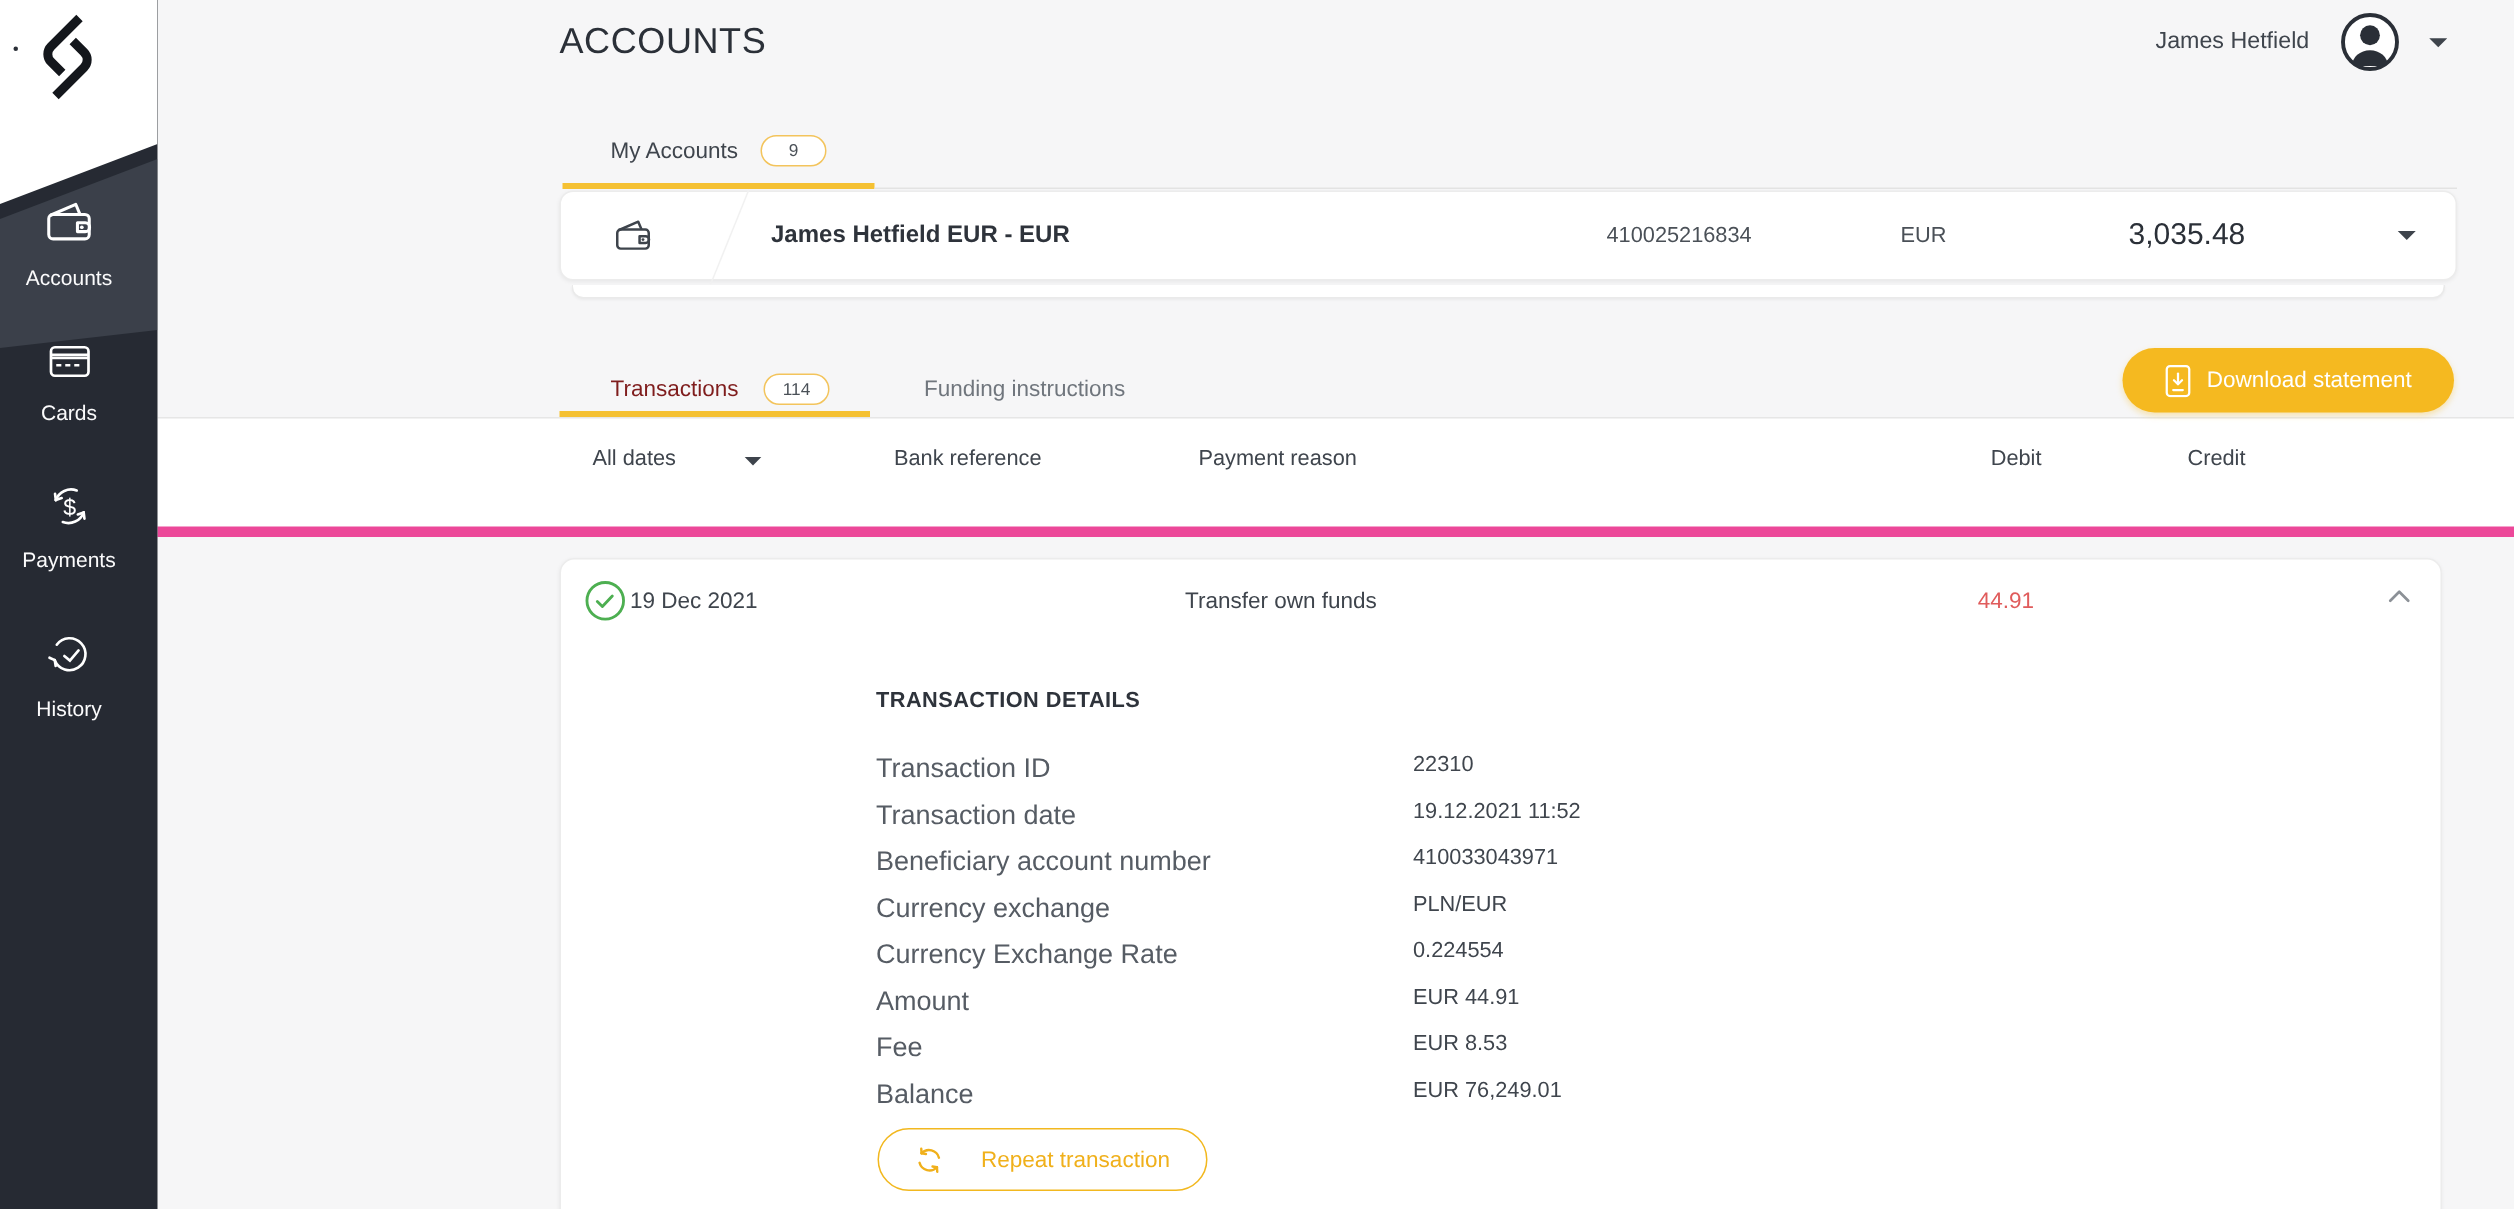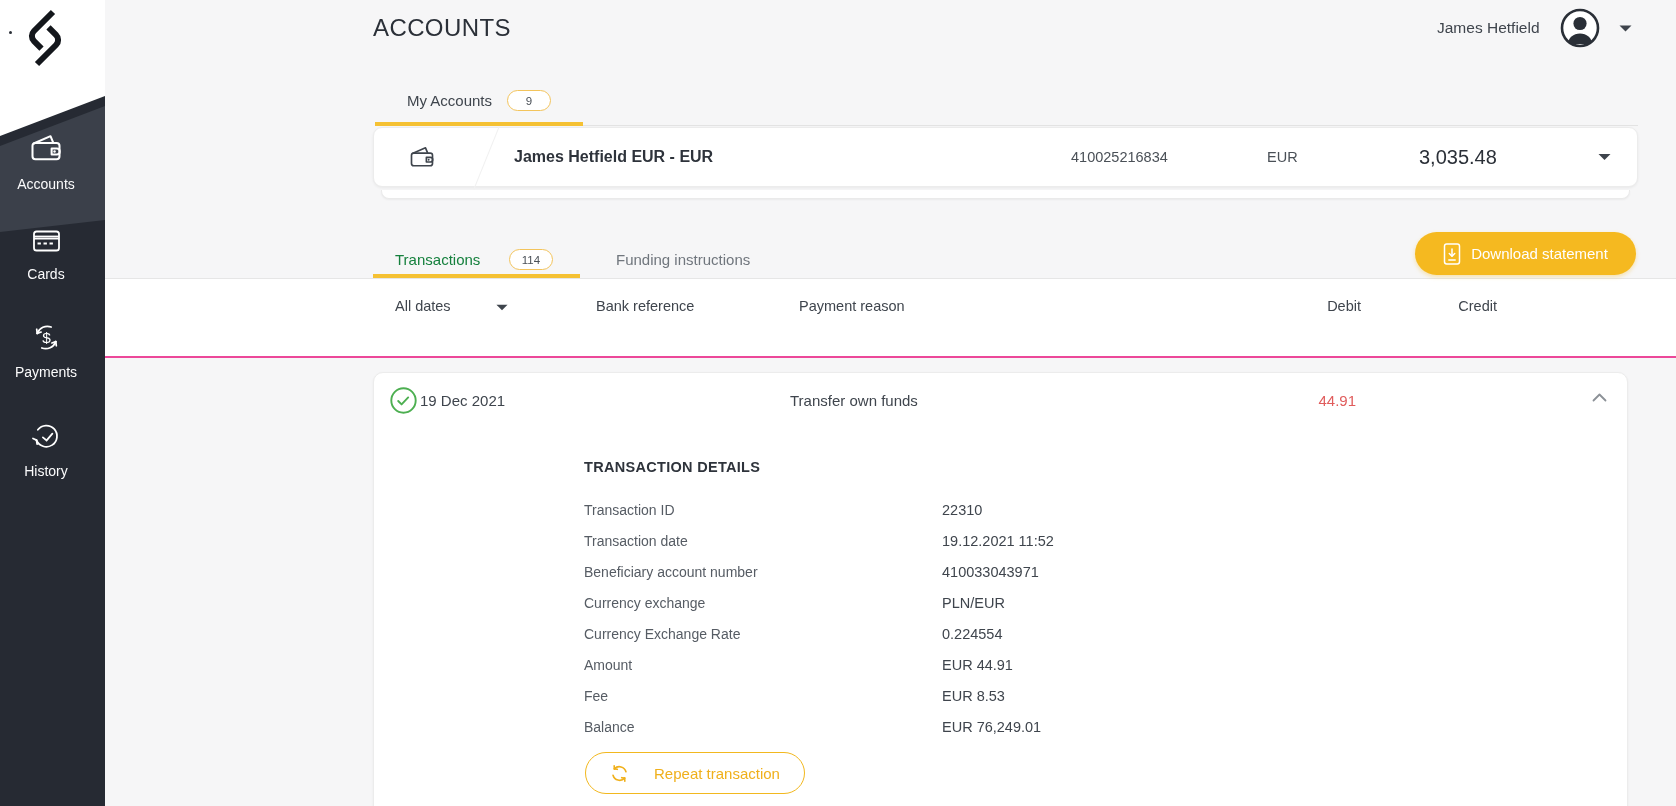--- a/index.html
+++ b/index.html
@@ -46,32 +46,32 @@
   .ac-name { left:140px; font-size:16px; font-weight:700; color:#2E333B; }
   .ac-number { left:697px; font-size:14.5px; color:#4A5057; }
   .ac-ccy { left:893px; font-size:14.5px; color:#4A5057; }
   .ac-balance { left:1045px; font-size:20px; color:#2B3038; }
   .ac-caret { left:1224px; }
   .card-stack { position:absolute; left:381px; top:190px; width:1249px; height:9px; background:#fff;
                 border:1px solid #EAEAEA; border-top:none; border-radius:0 0 8px 8px;
                 box-shadow:0 1px 2px rgba(0,0,0,.05); }
 
   
-  .tab-trans { position:absolute; left:395px; top:251px; font-size:15px; color:#15803d; cursor:pointer; }
+  .tab-trans { position:absolute; left:407px; top:251px; font-size:15px; color:#7f1d1d; cursor:pointer; }
   .badge-trans { left:509px; top:249px; width:44px; }
   .tab-funding { position:absolute; left:616px; top:251px; font-size:15px; color:#70767D; cursor:pointer; }
   .underline2 { position:absolute; left:373px; top:274px; width:207px; height:4px; background:#F5C133; z-index:3; }
   .btn-statement { position:absolute; left:1415px; top:232px; width:221px; height:43px; border-radius:22px;
                    background:#F5B920; border:none; color:#fff; font-size:15px; font-family:inherit;
                    display:flex; align-items:center; justify-content:center; gap:10px; cursor:pointer; z-index:4;
                    box-shadow:0 2px 4px rgba(245,185,32,.35); }
 
   
   .filter-band { position:absolute; left:105px; top:278px; width:1571px; height:80px; background:#fff;
-                 border-top:1px solid #E6E6E6; border-bottom:2px solid #ec4899; }
+                 border-top:1px solid #E6E6E6; border-bottom:7px solid #ec4899; }
   .filter-band .f { position:absolute; top:19px; font-size:14.5px; color:#3F454D; }
   .f-dates { left:290px; cursor:pointer; }
   .f-dates-caret { position:absolute; left:391px; top:25px; cursor:pointer; }
   .f-bankref { left:491px; }
   .f-reason { left:694px; }
   .f-debit { right:315px; }
   .f-credit { right:179px; }
 
   
   .tx-card { position:absolute; left:373px; top:372px; width:1255px; height:460px; background:#fff;
@@ -79,21 +79,21 @@
   .tx-check { position:absolute; left:16px; top:14px; }
   .tx-date { position:absolute; left:46px; top:19px; font-size:15px; color:#3F454D; }
   .tx-reason { position:absolute; left:416px; top:19px; font-size:15px; color:#3F454D; }
   .tx-debit { position:absolute; right:271px; top:19px; font-size:15px; color:#E05C5C;text-align:right; }
   .tx-collapse { position:absolute; left:1218px; top:20px; cursor:pointer; }
 
   .tx-details-title { position:absolute; left:210px; top:86px; font-size:14.5px; font-weight:700;
                       letter-spacing:.3px; color:#2E333B; }
   .tx-rows { position:absolute; left:210px; top:129px; width:900px; }
   .tx-row { height:31px; position:relative; }
-  .tx-row .k { position:absolute; left:0; top:0; font-size:14px; color:#565C64; }
+  .tx-row .k { position:absolute; left:0; top:0; font-size:18px; color:#565C64; }
   .tx-row .v { position:absolute; left:358px; top:0; font-size:14.5px; color:#3F454D; }
 
   .btn-outline { position:absolute; top:379px; height:42px; border-radius:21px; background:transparent;
                  border:1.5px solid #F2B81F; color:#F0B01B; font-size:15px; font-family:inherit;
                  display:flex; align-items:center; justify-content:center; gap:25px; cursor:pointer; }
   .btn-repeat { left:211px; width:220px; }
   .btn-receipt { left:498px; width:197px; }
 </style>
 </head>
 <body>

